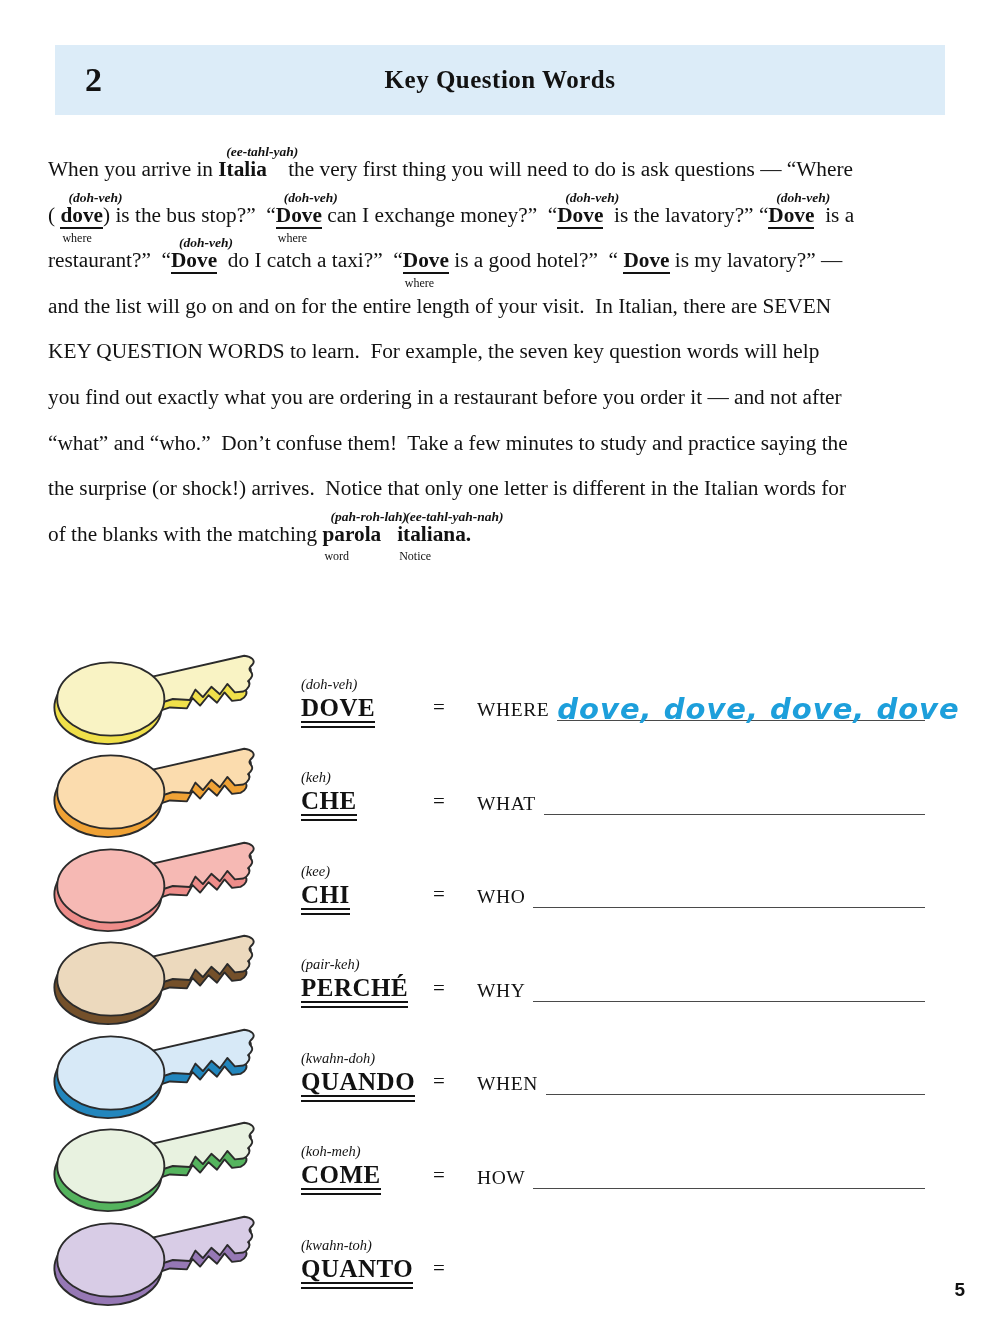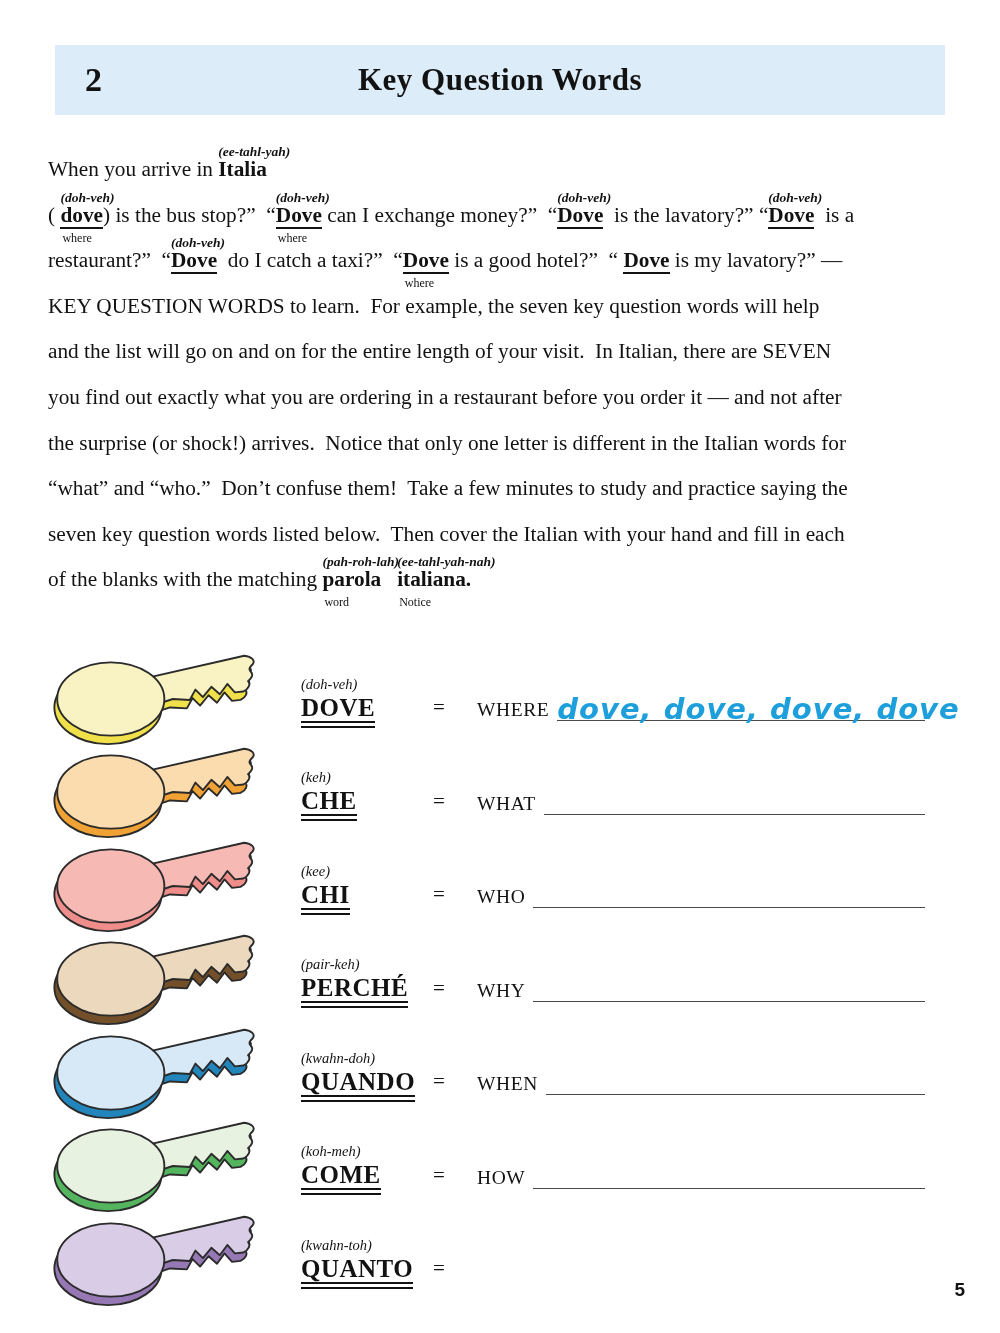--- a/index.html
+++ b/index.html
@@ -11,29 +11,29 @@
 
   
   .chapter-header {
     position:absolute; left:55px; top:45px; width:890px; height:70px;
     display:flex; align-items:center; justify-content:center;
   }
   .chapter-number {
     position:absolute; left:30px; top:50%; transform:translateY(-50%);
     font-size:34px; font-weight:bold;
   }
-  .chapter-title { font-size:31px; font-weight:bold; letter-spacing:.5px;text-align:center; }
+  .chapter-title { font-size:25px; font-weight:bold; letter-spacing:.5px;text-align:center; }
 
   
   .intro { position:absolute; left:48px; top:147px; width:905px; font-size:21.3px; }
   .para-line { position:relative; height:45.6px; line-height:45.6px; white-space:pre; }
   .ann { display:inline-block; position:relative; font-weight:bold; line-height:1; vertical-align:baseline; }
   .ann.u { border-bottom:2px solid #121212; padding-bottom:1px; }
   .ann .rt {
-    position:absolute; top:-14px; left:0; font-size:13.5px; font-weight:600;
+    position:absolute; top:-14px; left:8px; font-size:13.5px; font-weight:600;
     font-style:italic; line-height:1; white-space:nowrap;
   }
   .ann .rb {
     position:absolute; bottom:-17px; left:2px; font-size:12px; font-weight:normal;
     line-height:1; white-space:nowrap;
   }
 
   
   .keys { position:absolute; left:45px; top:652px; right:75px; }
   .key-row { display:flex; align-items:center; height:93.5px; }
@@ -64,29 +64,28 @@
 <body>
 
 <div class="page">
 
   <header class="chapter-header" style="background: rgb(220, 236, 248);">
     <span class="chapter-number">2</span>
     <span class="chapter-title">Key Question Words</span>
   </header>
 
   <div class="intro" id="intro">
-      <div class="para-line"><span>When you arrive in </span><span class="ann"><span>Italia</span><span class="rt">(ee-tahl-yah)</span></span></div>
+      <div class="para-line"><span>When you arrive in </span><span class="ann"><span>Italia</span><span class="rt">(ee-tahl-yah)</span></span><span>    the very first thing you will need to do is ask questions — “Where</span></div>
       <div class="para-line"><span>( </span><span class="ann u"><span>dove</span><span class="rt">(doh-veh)</span><span class="rb">where</span></span><span>) is the bus stop?”  “</span><span class="ann u"><span>Dove</span><span class="rt">(doh-veh)</span><span class="rb">where</span></span><span> can I exchange money?”  “</span><span class="ann u"><span>Dove</span><span class="rt">(doh-veh)</span></span><span>  is the lavatory?” “</span><span class="ann u"><span>Dove</span><span class="rt">(doh-veh)</span></span><span>  is a</span></div>
       <div class="para-line"><span>restaurant?”  “</span><span class="ann u"><span>Dove</span><span class="rt">(doh-veh)</span></span><span>  do I catch a taxi?”  “</span><span class="ann u"><span>Dove</span><span class="rb">where</span></span><span> is a good hotel?”  “ </span><span class="ann u"><span>Dove</span></span><span> is my lavatory?” —</span></div>
+      <div class="para-line"><span>and the list will go on and on for the entire length of your visit.  In Italian, there are SEVEN</span></div>
       <div class="para-line"><span>KEY QUESTION WORDS to learn.  For example, the seven key question words will help</span></div>
-      <div class="para-line"><span>and the list will go on and on for the entire length of your visit.  In Italian, there are SEVEN</span></div>
       <div class="para-line"><span>you find out exactly what you are ordering in a restaurant before you order it — and not after</span></div>
+      <div class="para-line"><span>“what” and “who.”  Don’t confuse them!  Take a few minutes to study and practice saying the</span></div>
       <div class="para-line"><span>the surprise (or shock!) arrives.  Notice that only one letter is different in the Italian words for</span></div>
-      <div class="para-line"><span>“what” and “who.”  Don’t confuse them!  Take a few minutes to study and practice saying the</span></div>
-      <div class="para-line"><span>seven key question words listed below.  Then cover the Italian with your hand and fill in each</span></div>
       <div class="para-line"><span>of the blanks with the matching </span><span class="ann"><span>parola</span><span class="rt">(pah-roh-lah)</span><span class="rb">word</span></span><span>   </span><span class="ann"><span>italiana.</span><span class="rt">(ee-tahl-yah-nah)</span><span class="rb">Notice</span></span></div>
     </div>
 
   <div class="keys" id="keys">
       <div class="key-row">
         <div class="key-art">
           <svg viewBox="0 0 250 100" width="250" height="94">
             <g transform="translate(-3,9)" fill="#f0e04a" stroke="#2b2b2b" stroke-width="2" stroke-linejoin="round">
               <path d="M 90 30 L 204 4 C 212 5 216 9 213 13 C 210 16 208 18 211 21 C 214 24 212 28 208 31 C 211 34 209 39 203 42 L 194 43 L 186 34 L 178 45 L 169 37 L 160 48 L 152 40 L 146 51 L 128 50 L 94 61 Z"></path>
               <ellipse cx="62" cy="50" rx="57" ry="39"></ellipse>

